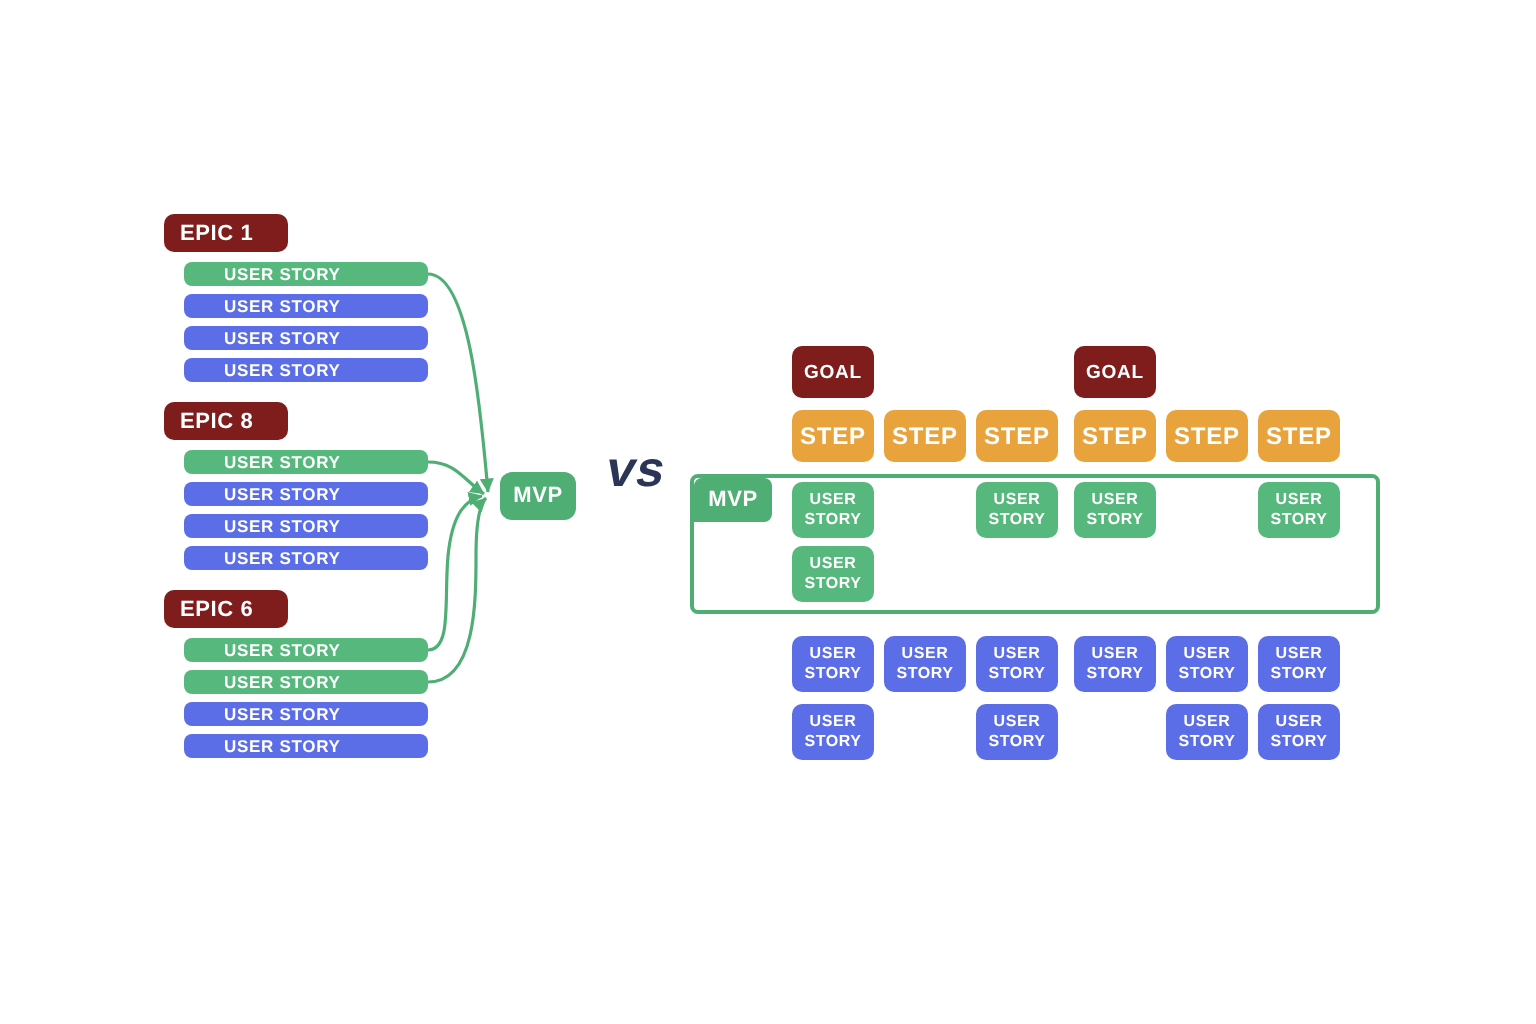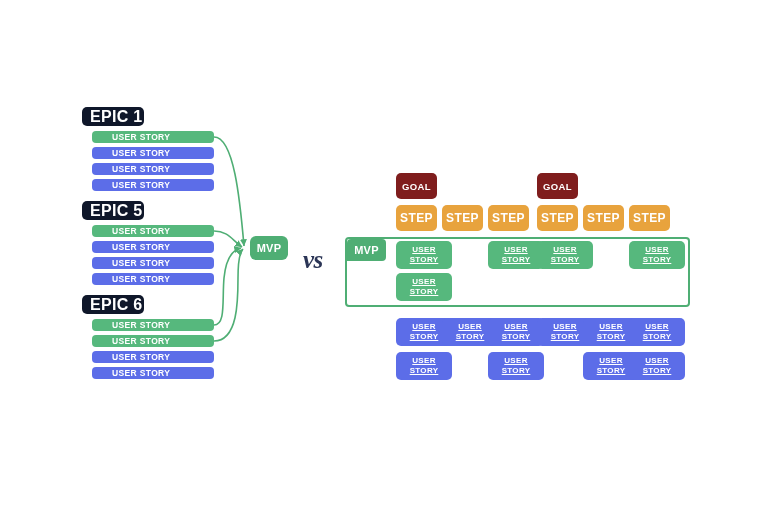--- a/index.html
+++ b/index.html
@@ -21,24 +21,24 @@
     left: 0; top: 0;
     width: 768px;
     height: 512px;
   }
 
   
   .abs { position: absolute; box-sizing: border-box; }
 
   
   .epic-badge {
-    background: #0f172a;
-    color: #ffffff;
-    border-radius: 5px;
-    font-size: 16px;
+    background: #7f1d1d;
+    color: #ffffff;
+    border-radius: 5px;
+    font-size: 11px;
     font-weight: bold;
     letter-spacing: 0.3px;
     display: flex;
     align-items: center;
     padding-left: 8px;
     height: 19px;
     width: 62px;
   }
 
   .story-bar {
@@ -132,44 +132,43 @@
     border-radius: 5px;
     color: #ffffff;
     font-size: 8px;
     font-weight: bold;
     letter-spacing: 0.3px;
     line-height: 10px;
     display: flex;
     flex-direction: column;
     align-items: center;
     justify-content: center;
-    width: 56px;
+    width: 41px;
     height: 28px;
     text-align: center;
-    text-decoration: underline;
   }
   .card.green { background: #56b87d; }
   .card.blue  { background: #5c6de8; }
   .card span { display: block; }
 
   .conn-svg { position: absolute; left: 0; top: 0; pointer-events: none; }
 </style>
 </head>
 <body>
 
 <div id="canvas">
 
   <div class="abs epic-badge" style="left:82px; top:107px;">EPIC 1</div>
 
   <div class="abs story-bar green" style="left:92px; top:131px;">USER STORY</div>
   <div class="abs story-bar blue" style="left:92px; top:147px;">USER STORY</div>
   <div class="abs story-bar blue" style="left:92px; top:163px;">USER STORY</div>
   <div class="abs story-bar blue" style="left:92px; top:179px;">USER STORY</div>
 
-  <div class="abs epic-badge" style="left:82px; top:201px;">EPIC 5</div>
+  <div class="abs epic-badge" style="left:82px; top:201px;">EPIC 8</div>
 
   <div class="abs story-bar green" style="left:92px; top:225px;">USER STORY</div>
   <div class="abs story-bar blue" style="left:92px; top:241px;">USER STORY</div>
   <div class="abs story-bar blue" style="left:92px; top:257px;">USER STORY</div>
   <div class="abs story-bar blue" style="left:92px; top:273px;">USER STORY</div>
 
   <div class="abs epic-badge" style="left:82px; top:295px;">EPIC 6</div>
 
   <div class="abs story-bar green" style="left:92px; top:319px;">USER STORY</div>
   <div class="abs story-bar green" style="left:92px; top:335px;">USER STORY</div>
@@ -189,21 +188,21 @@
       <path d="M214,231 C228,231 232,240 242,247" marker-end="url(#arrowhead)"></path>
 
       <path d="M214,325 C226,325 222,300 224,278 C226,258 232,250 241,248" marker-end="url(#arrowhead)"></path>
 
       <path d="M214,341 C238,341 238,300 238,278 C238,260 240,252 243,249" marker-end="url(#arrowhead)"></path>
     </g>
   </svg>
 
   <div class="abs mvp-pill" style="left:250px; top:236px;">MVP</div>
 
-  <div class="abs vs-label" style="left:303px; top:246px;">vs</div>
+  <div class="abs vs-label" style="left:303px; top:222px;font-family:Liberation Mono, monospace;">vs</div>
 
   <div class="abs goal-box" style="left:396px; top:173px;">GOAL</div>
   <div class="abs goal-box" style="left:537px; top:173px;">GOAL</div>
 
   <div class="abs step-box" style="left:396px; top:205px;">STEP</div>
   <div class="abs step-box" style="left:442px; top:205px;">STEP</div>
   <div class="abs step-box" style="left:488px; top:205px;">STEP</div>
   <div class="abs step-box" style="left:537px; top:205px;">STEP</div>
   <div class="abs step-box" style="left:583px; top:205px;">STEP</div>
   <div class="abs step-box" style="left:629px; top:205px;">STEP</div>

